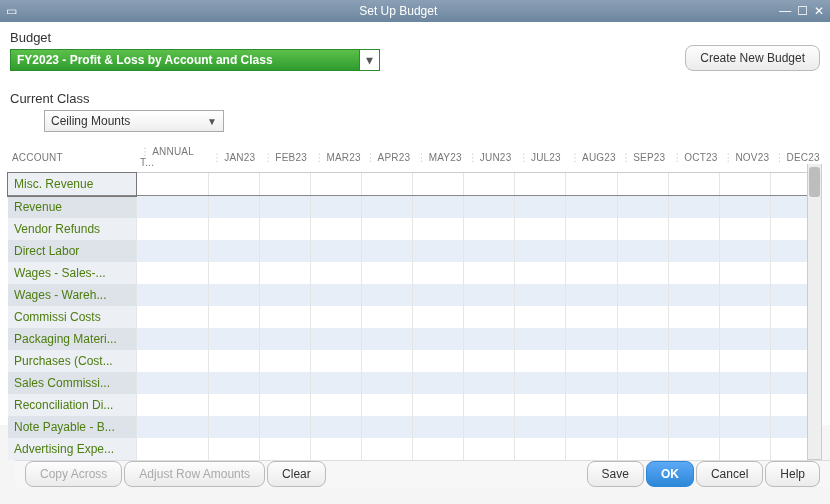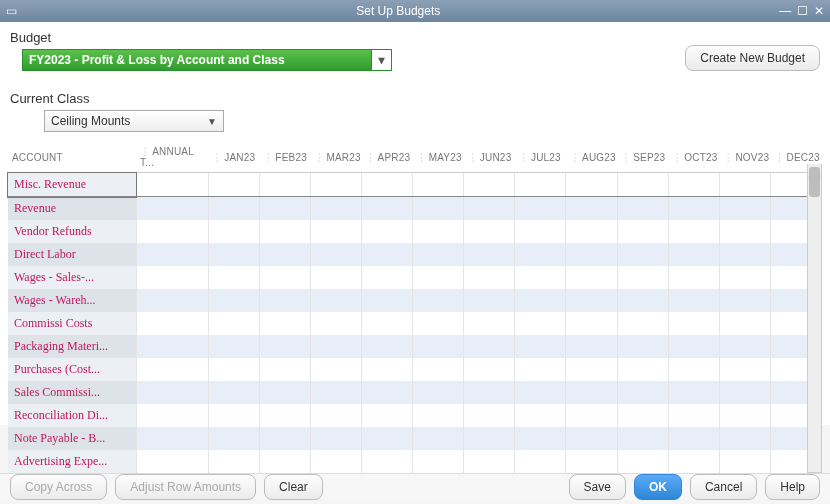--- a/index.html
+++ b/index.html
@@ -15,21 +15,21 @@
   .row-top { padding: 8px 10px 6px 10px; display:flex; align-items:flex-end; gap:20px; }
   .row-top .budget-block { flex:1; }
   .label { font-size: 13px; color: #333; margin-bottom: 4px; display:block; }
 
   .budget-select {
     display:inline-flex; align-items:center;
     height: 22px; width: 370px;
     border: 1px solid #2a8c2a;
     background: linear-gradient(#5cc04a,#2e9d2e);
     color: #fff; font-size: 12px; font-weight:bold;
-    padding: 0 6px; position:relative;margin-left:12px;
+    padding: 0 6px; position:relative;
   }
   .budget-select .caret-box {
     width: 20px; height:20px; background:#fff; color:#555;
     display:flex; align-items:center; justify-content:center;
     position:absolute; right:0; top:0; border-left:1px solid #2a8c2a;
   }
 
   .btn {
     background: linear-gradient(#fdfdfd,#ebebeb);
     border:1px solid #bbb; border-radius:8px;
@@ -57,42 +57,42 @@
     padding: 6px 4px 4px 4px; border-bottom:1px solid #ccc;
     text-transform:uppercase; letter-spacing:0.2px;
   }
   .grid th .sep { color:#ccc; margin-right:2px; }
   .grid td {
     padding: 4px 6px; height:21px; color:#333; border-right:1px solid #e5e5e5;
     white-space:nowrap; overflow:hidden; text-overflow:ellipsis;
   }
   .grid tbody tr:nth-child(even) td { background:#e8eef7; }
   .grid tbody tr:nth-child(odd) td { background:#fff; }
-  .grid td.acct { background:#eceff3 !important; color:#be185d; font-size:12px;font-family:Liberation Serif, serif; }
+  .grid td.acct { background:#eceff3 !important; color:#4d7c0f; font-size:12px; }
   .grid tbody tr:nth-child(even) td.acct { background:#dee3ea !important; }
   .grid td.acct.indent { }
   .grid tbody tr.selected td { background:#fff !important; border-top:1px solid #888; border-bottom:1px solid #888; }
   .grid tbody tr.selected td.acct { background:#eceff3 !important; outline:1px solid #777; }
 
   .scroll-v { position:absolute; right:8px; top:24px; bottom:0; width:15px; background:#eee; border:1px solid #ccc; }
   .scroll-v .thumb { position:absolute; left:1px; right:1px; top:2px; height:30px; background:#bdbdbd; border-radius:3px; }
   .scroll-v .arrow-up { position:absolute; top:-1px; left:0; right:0; height:14px; text-align:center; font-size:9px; color:#555; background:#eee; border-bottom:1px solid #ddd; }
 
   .footer {
     height:44px; border-top:1px solid #ddd; background:#f7f7f7;
-    display:flex; align-items:center; padding: 0 10px; gap:8px;
+    display:flex; align-items:center; padding: 0 10px; gap:2px;margin-left:15px;
   }
   .footer .spacer { flex:1; }
 </style>
 </head>
 <body>
 
 <div class="titlebar">
   <span>▭</span>
-  <span class="title">Set Up Budgets</span>
+  <span class="title">Set Up Budget</span>
   <div class="win-ctrl">
     <span>—</span>
     <span>☐</span>
     <span>✕</span>
   </div>
 </div>
 
 <div class="window-body">
 
   <div class="row-top">

